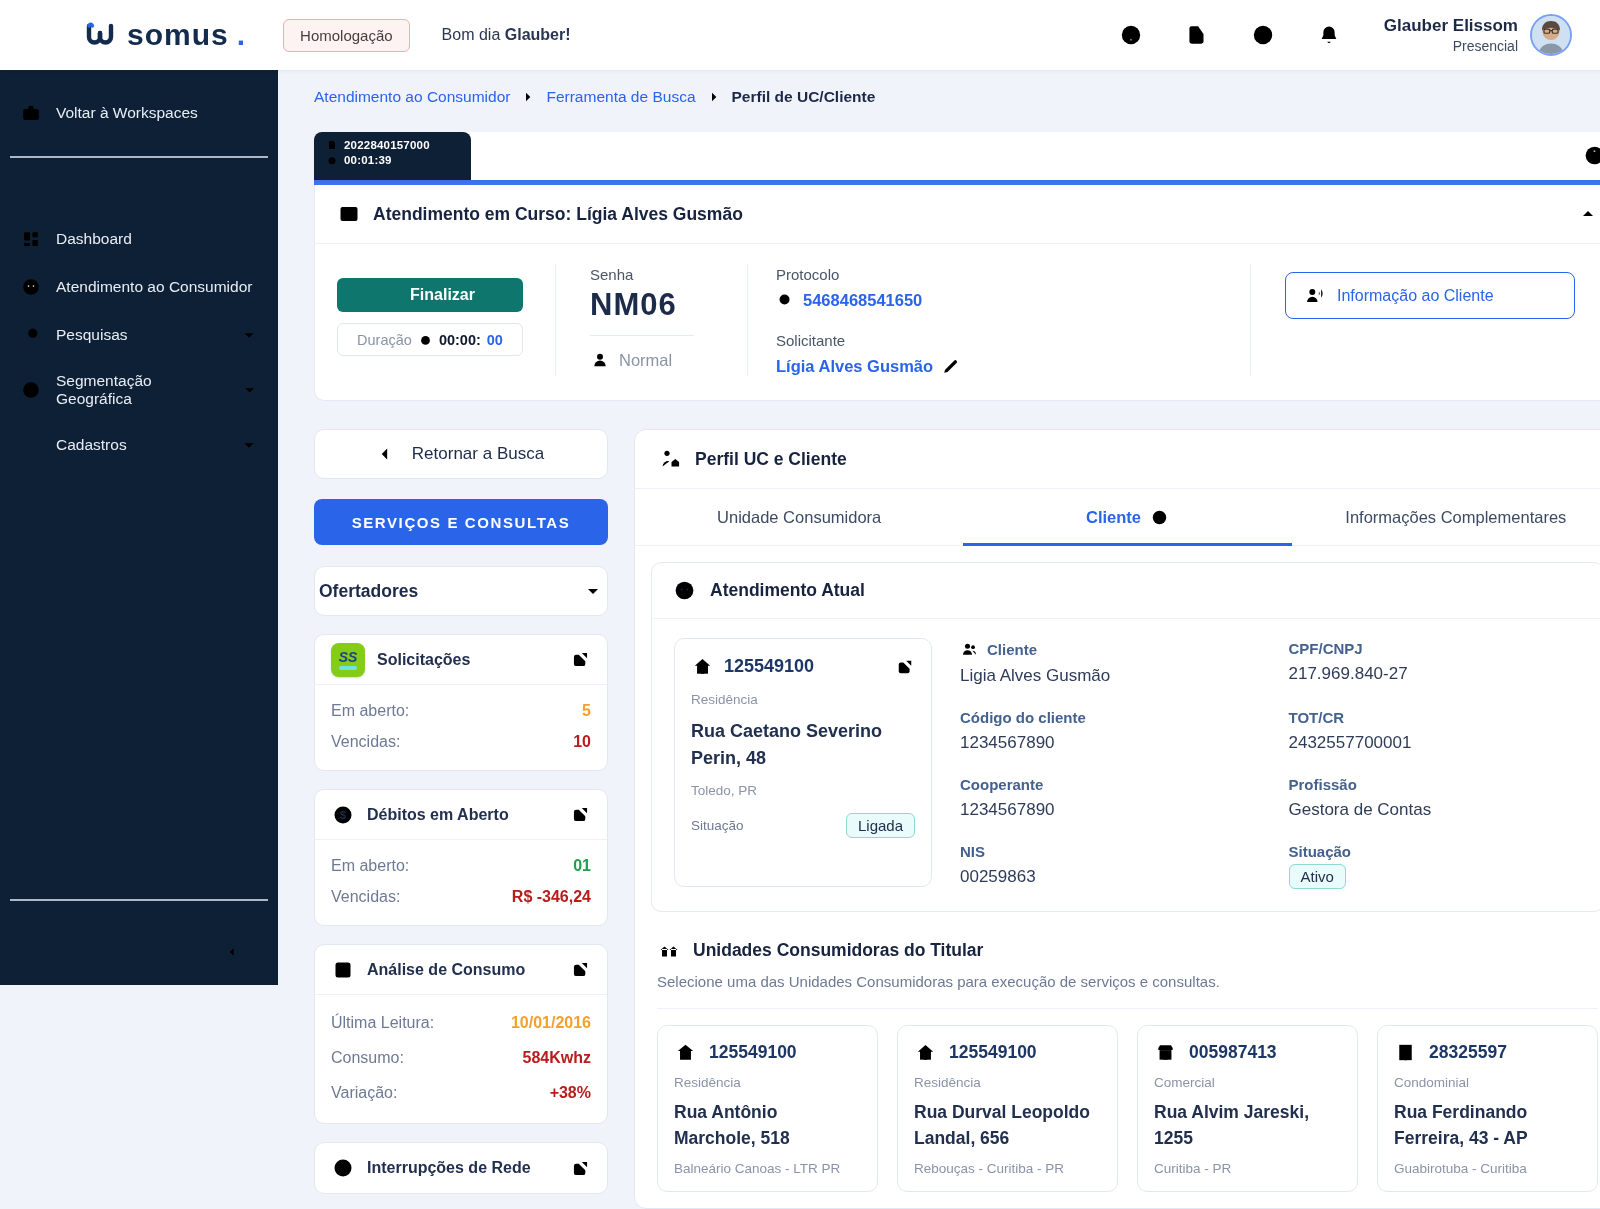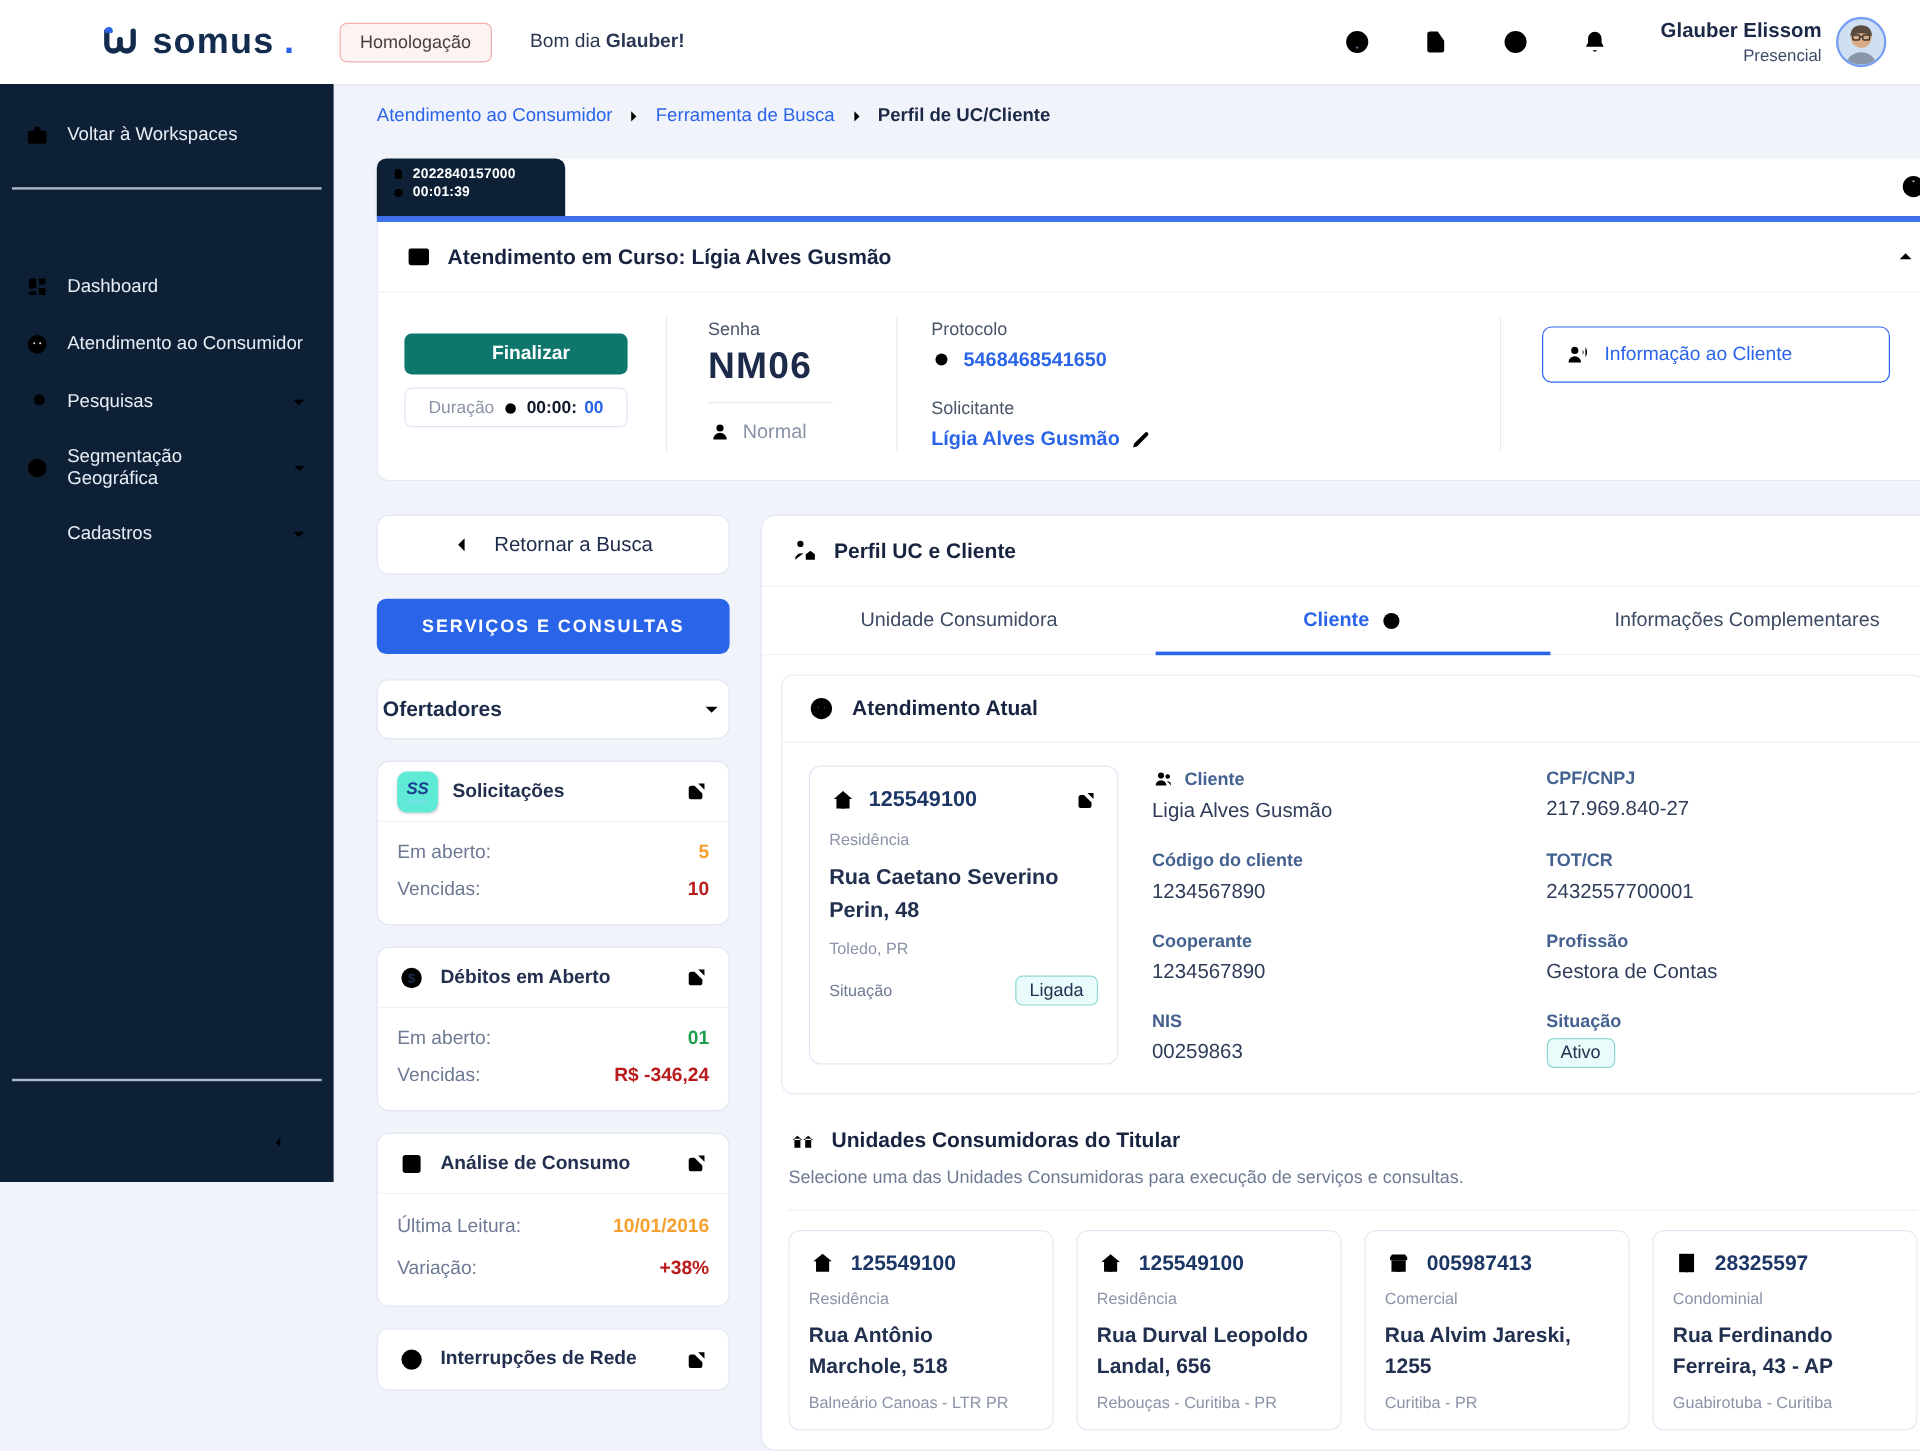--- a/index.html
+++ b/index.html
@@ -112,21 +112,21 @@
   .mini { margin-top:18px; }
   .mini-head { display:flex; align-items:center; gap:12px; height:50px; padding:0 16px; border-bottom:1px solid #eef1f8; }
   .mini-title { font-size:16px; font-weight:600; color:#222f4e; }
   .mini-ext { margin-left:auto; width:21px; height:21px; color:#9aa6c4; cursor:pointer; }
   .mini-body { padding:10px 16px 13px; }
   .stat-row { display:flex; justify-content:space-between; align-items:center; min-height:31px; }
   .stat-lbl { font-size:16px; color:#6e7a94; }
   .stat-val { font-size:16px; font-weight:700; }
   .v-orange { color:#f5a02e; } .v-red { color:#b91c1c; } .v-green { color:#1ea04b; }
   .mini-ic { width:24px; height:24px; color:#1d2b4a; flex:0 0 auto; }
-  .ss-icon { width:34px; height:34px; border-radius:8px; background:#5eead4; box-shadow:0 1px 2px rgba(20,35,70,.18);
+  .ss-icon { width:34px; height:34px; border-radius:8px; background:#84cc16; box-shadow:0 1px 2px rgba(20,35,70,.18);
     display:flex; flex-direction:column; align-items:center; justify-content:center; flex:0 0 auto; }
   .ss-icon .ss-t { font-size:14px; font-weight:800; font-style:italic; color:#1d3f8f; line-height:1; }
   .ss-icon .ss-b { width:18px; height:4px; border-radius:2px; background:#6fe3df; margin-top:2px; }
 
   
   .rightcol { flex:1; }
   .perfil { border-radius:12px; overflow:hidden; }
   .perfil-head { display:flex; align-items:center; gap:12px; padding:17px 24px; border-bottom:1px solid #eef1f8; }
   .perfil-ic { width:24px; height:24px; color:#17233f; }
   .perfil-title { font-size:17.5px; font-weight:700; color:#17233f; }
@@ -624,20 +624,24 @@
             <svg class="mini-ext">
                 <use href="#i-external"></use>
               </svg>
           </div>
           <div class="mini-body">
             <div class="stat-row" style="min-height:35px">
               <span class="stat-lbl">Última Leitura:</span>
               <span class="stat-val v-orange">10/01/2016</span>
             </div>
             <div class="stat-row" style="min-height:35px">
+              <span class="stat-lbl">Consumo:</span>
+              <span class="stat-val v-red">584Kwhz</span>
+            </div>
+            <div class="stat-row" style="min-height:35px">
               <span class="stat-lbl">Variação:</span>
               <span class="stat-val v-red">+38%</span>
             </div>
           </div>
         </div>
 
         
         <div class="card mini">
           <div class="mini-head" style="border-bottom:none">
             <svg class="mini-ic">

